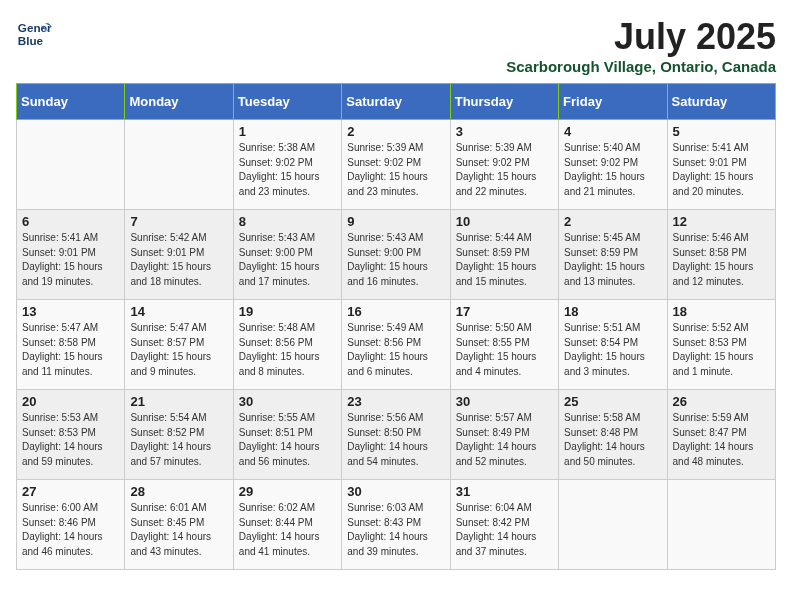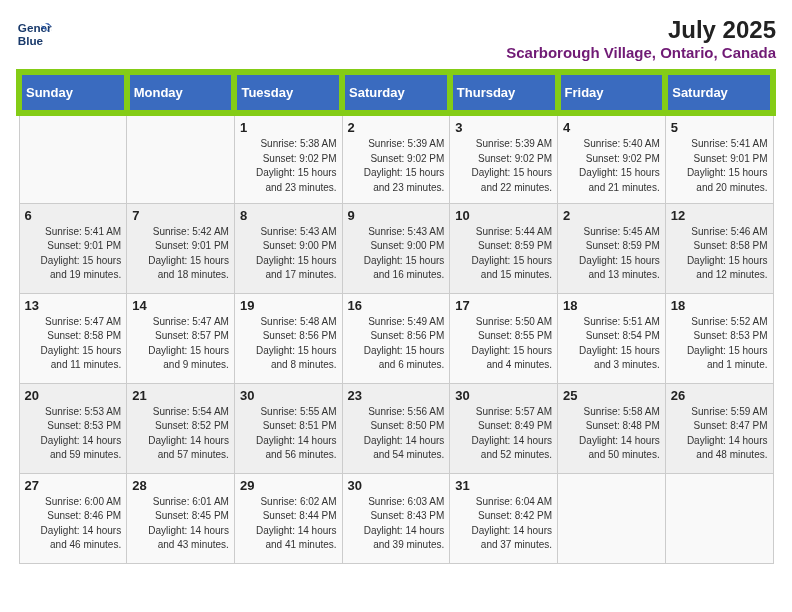--- a/index.html
+++ b/index.html
@@ -22,42 +22,42 @@
       gap: 4px;
     }
     .logo-icon {
       width: 36px;
       height: 36px;
     }
     .title-block {
       text-align: right;
     }
     .month-year {
-      font-size: 24px;
+      font-size: 36px;
       font-weight: bold;
       color: #222;
     }
     .location {
       font-size: 15px;
-      color: #701a75;
+      color: #14532d;
       font-weight: bold;
     }
     table {
       width: 100%;
       border-collapse: collapse;
       table-layout: fixed;
     }
     thead tr th {
       background: #3a6bbf;
       color: #fff;
       font-size: 13px;
       font-weight: bold;
       padding: 10px 4px;
       text-align: left;
-      border: 6px solid #84cc16;
+      border: 1px solid #84cc16;
     }
     tbody tr td {
       border: 1px solid #ccc;
       vertical-align: top;
       padding: 4px 5px;
       font-size: 10.5px;
       color: #222;
       height: 90px;
     }
     tbody tr:nth-child(odd) td {
@@ -69,21 +69,20 @@
     .day-num {
       font-size: 13px;
       font-weight: bold;
       display: block;
       margin-bottom: 2px;
     }
     .day-info {
       font-size: 10px;
       line-height: 1.45;
       color: #333;
-      text-align: right;
     }
   </style>
 </head>
 <body>
 
 <div class="header-area">
   <div class="logo">
     <svg class="logo-icon" viewBox="0 0 40 40">
       <text x="2" y="18" font-size="13" font-weight="bold" fill="#1a3a6b">General</text>
       <text x="2" y="32" font-size="13" font-weight="bold" fill="#1a3a6b">Blue</text>

